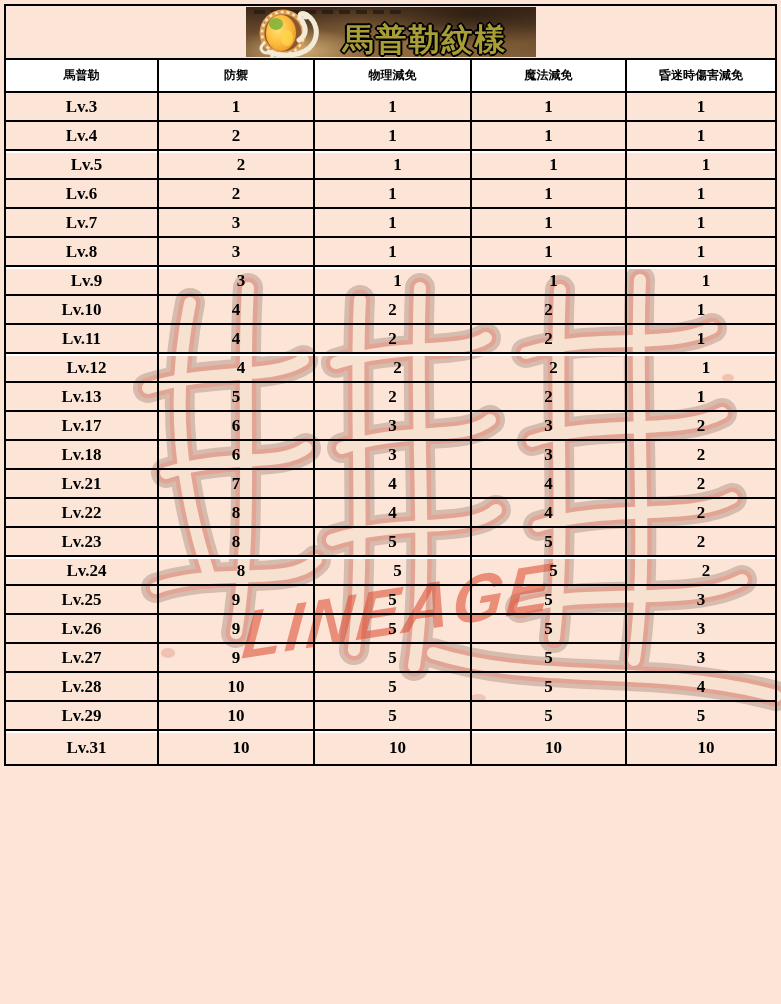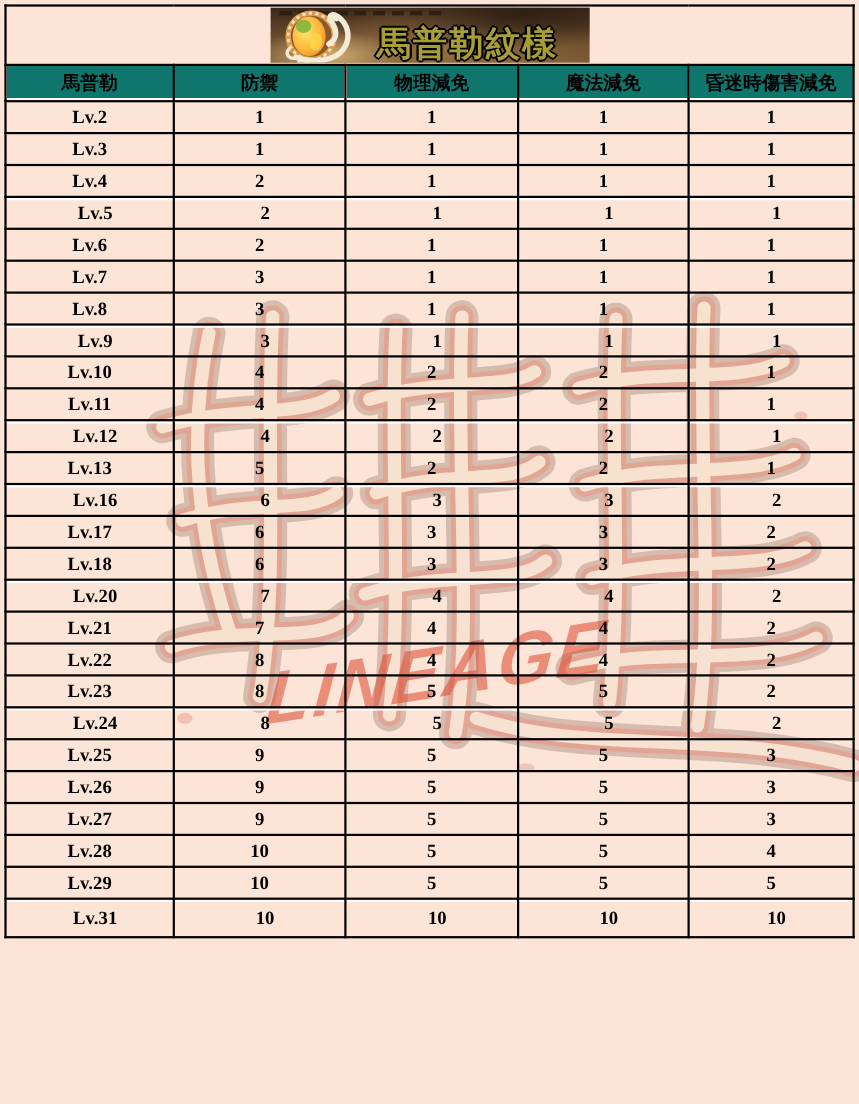--- a/index.html
+++ b/index.html
@@ -59,22 +59,22 @@
     font-family:Liberation Serif, serif;
     font-size:31px; font-weight:bold; letter-spacing:2px; line-height:1;
     color:#a99e35;
     text-shadow:-2px 0 #000,2px 0 #000,0 -2px #000,0 2px #000,
                 -1px -1px #000,1px 1px #000,-1px 1px #000,1px -1px #000;
     white-space:nowrap;
   }
 
   
   .sheet thead th{
-    height:31px; background:#0f766e;
-    font-size:17px; box-shadow:inset 0 -2px 0 0 #ffffff;
+    height:31px; background:#ffffff;
+    font-size:12px; box-shadow:inset 0 -2px 0 0 #ffffff;
     font-family:"Liberation Serif",serif;
   }
 
   
   .sheet tbody td{ height:27px; background:transparent; font-size:17px; }
   .sheet tbody tr.seam td{ box-shadow:inset 0 2px 0 0 #ffffff;padding-left:10px; }
   .sheet tbody tr:last-child td{ height:33px; }
 </style>
 </head>
 <body>
@@ -152,27 +152,20 @@
       <tr>
         <th>馬普勒</th>
         <th>防禦</th>
         <th>物理減免</th>
         <th>魔法減免</th>
         <th>昏迷時傷害減免</th>
       </tr>
     </thead>
     <tbody>
         <tr>
-    <td>Lv.2</td>
-    <td>1</td>
-    <td>1</td>
-    <td>1</td>
-    <td>1</td>
-  </tr>
-        <tr>
     <td>Lv.3</td>
     <td>1</td>
     <td>1</td>
     <td>1</td>
     <td>1</td>
   </tr>
         <tr>
     <td>Lv.4</td>
     <td>2</td>
     <td>1</td>
@@ -234,49 +227,35 @@
     <td>2</td>
     <td>2</td>
     <td>1</td>
   </tr>
         <tr>
     <td>Lv.13</td>
     <td>5</td>
     <td>2</td>
     <td>2</td>
     <td>1</td>
-  </tr>
-        <tr class="seam">
-    <td>Lv.16</td>
-    <td>6</td>
-    <td>3</td>
-    <td>3</td>
-    <td>2</td>
   </tr>
         <tr>
     <td>Lv.17</td>
     <td>6</td>
     <td>3</td>
     <td>3</td>
     <td>2</td>
   </tr>
         <tr>
     <td>Lv.18</td>
     <td>6</td>
     <td>3</td>
     <td>3</td>
     <td>2</td>
   </tr>
-        <tr class="seam">
-    <td>Lv.20</td>
-    <td>7</td>
-    <td>4</td>
-    <td>4</td>
-    <td>2</td>
-  </tr>
         <tr>
     <td>Lv.21</td>
     <td>7</td>
     <td>4</td>
     <td>4</td>
     <td>2</td>
   </tr>
         <tr>
     <td>Lv.22</td>
     <td>8</td>

